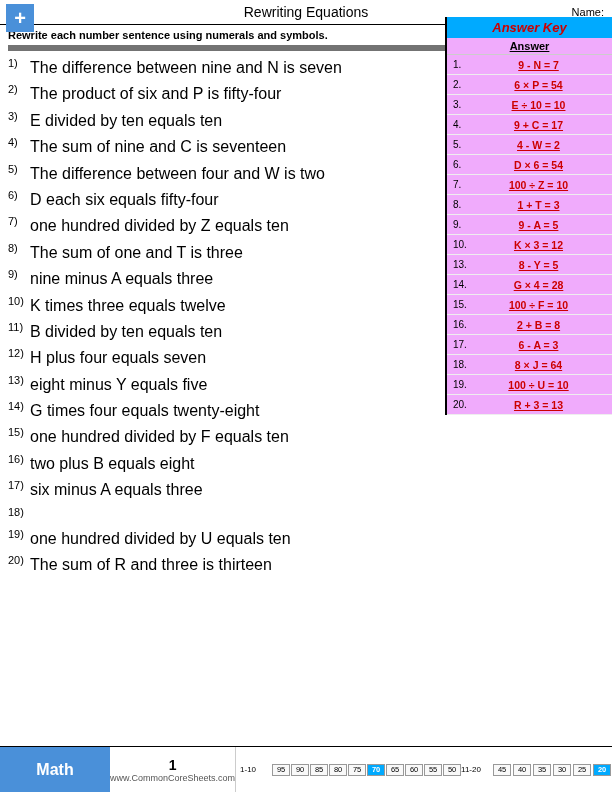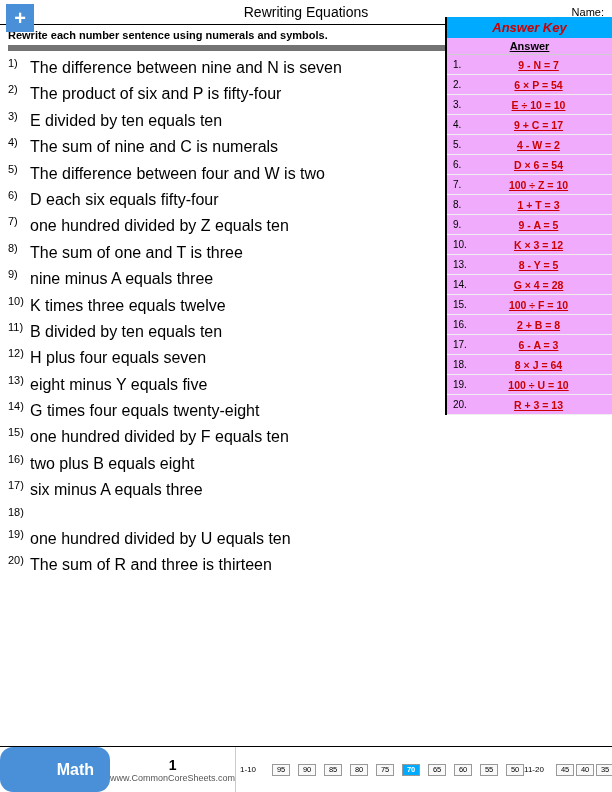--- a/index.html
+++ b/index.html
@@ -133,27 +133,26 @@
       right: 0;
       height: 46px;
       border-top: 1px solid #000;
       display: flex;
       align-items: stretch;
     }
     .footer-math {
       background: #4a90d9;
       display: flex;
       align-items: center;
-      justify-content: flex-end;
+      justify-content: center;
       padding: 0 16px;
       font-size: 16px;
       font-weight: bold;
       color: #fff;
       min-width: 110px;
-      border-radius: 13px;
     }
     .footer-center {
       flex: 1;
       display: flex;
       flex-direction: column;
       align-items: center;
       justify-content: center;
     }
     .footer-page {
       font-size: 14px;
@@ -297,21 +296,21 @@
       <div class="question-item">
         <span class="q-num">2)</span>
         <span class="q-text">The product of six and P is fifty-four</span>
       </div>
       <div class="question-item">
         <span class="q-num">3)</span>
         <span class="q-text">E divided by ten equals ten</span>
       </div>
       <div class="question-item">
         <span class="q-num">4)</span>
-        <span class="q-text">The sum of nine and C is numerals</span>
+        <span class="q-text">The sum of nine and C is seventeen</span>
       </div>
       <div class="question-item">
         <span class="q-num">5)</span>
         <span class="q-text">The difference between four and W is two</span>
       </div>
       <div class="question-item">
         <span class="q-num">6)</span>
         <span class="q-text">D each six equals fifty-four</span>
       </div>
       <div class="question-item">
@@ -376,21 +375,21 @@
   <div class="footer-math">
     <span>Math</span>
   </div>
   <div class="footer-center">
     <span class="footer-page">1</span>
     <span class="footer-url">www.CommonCoreSheets.com</span>
   </div>
   <div class="footer-scores">
     <div class="score-row">
       <span class="score-label">1-10</span>
-      <div id="score-row1" style="display:flex;gap:8px;">
+      <div id="score-row1" style="display:flex;gap:1px;">
           <div class="score-box">95</div>
           <div class="score-box">90</div>
           <div class="score-box">85</div>
           <div class="score-box">80</div>
           <div class="score-box">75</div>
           <div class="score-box highlight">70</div>
           <div class="score-box">65</div>
           <div class="score-box">60</div>
           <div class="score-box">55</div>
           <div class="score-box">50</div>

